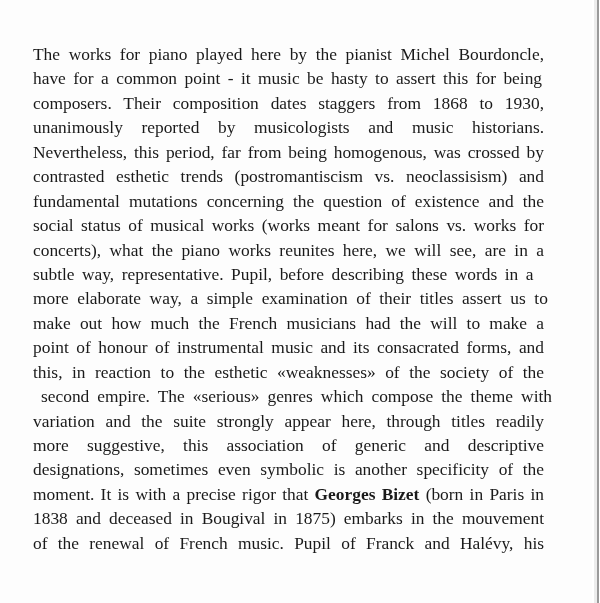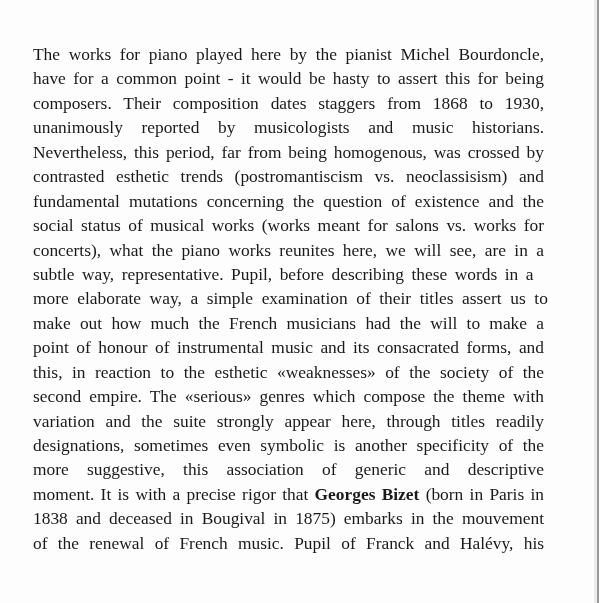--- a/index.html
+++ b/index.html
@@ -29,34 +29,34 @@
 </style>
 </head>
 <body>
 
 <div class="page">
   <div class="edge-shadow"></div>
   <div class="edge"></div>
 
   <div class="text">
     <span class="line" style="white-space: nowrap; display: block; text-align-last: auto; text-align: left; word-spacing: 4.30312px;"><span>The works for piano played here by the pianist Michel Bourdoncle,</span></span>
-    <span class="line" style="white-space: nowrap; display: block; text-align-last: auto; text-align: left; word-spacing: 3.10491px;"><span>have for a common point - it would be hasty to assert this for being</span></span>
+    <span class="line" style="white-space: nowrap; display: block; text-align-last: auto; text-align: left; word-spacing: 3.10491px;"><span>have for a common point - it music be hasty to assert this for being</span></span>
     <span class="line" style="white-space: nowrap; display: block; text-align-last: auto; text-align: left; word-spacing: 7.52344px;"><span>composers. Their composition dates staggers from 1868 to 1930,</span></span>
     <span class="line" style="white-space: nowrap; display: block; text-align-last: auto; text-align: left; word-spacing: 14.2422px;"><span>unanimously reported by musicologists and music historians.</span></span>
     <span class="line" style="white-space: nowrap; display: block; text-align-last: auto; text-align: left; word-spacing: 2.47049px;"><span>Nevertheless, this period, far from being homogenous, was crossed by</span></span>
     <span class="line" style="white-space: nowrap; display: block; text-align-last: auto; text-align: left; word-spacing: 7.16406px;"><span>contrasted esthetic trends (postromantiscism vs. neoclassisism) and</span></span>
     <span class="line" style="white-space: nowrap; display: block; text-align-last: auto; text-align: left; word-spacing: 4.71484px;"><span>fundamental mutations concerning the question of existence and the</span></span>
     <span class="line" style="white-space: nowrap; display: block; text-align-last: auto; text-align: left; word-spacing: 3.16051px;"><span>social status of musical works (works meant for salons vs. works for</span></span>
     <span class="line" style="white-space: nowrap; display: block; text-align-last: auto; text-align: left; word-spacing: 4.07161px;"><span>concerts), what the piano works reunites here, we will see, are in a</span></span>
     <span class="line" style="white-space: nowrap; display: block; text-align-last: auto; text-align: left; word-spacing: 3.14062px;"><span>subtle way, representative. Pupil, before describing these words in a</span></span>
     <span class="line" style="white-space: nowrap; display: block; text-align-last: auto; text-align: left; word-spacing: 4.23438px;"><span>more elaborate way, a simple examination of their titles assert us to</span></span>
     <span class="line" style="white-space: nowrap; display: block; text-align-last: auto; text-align: left; word-spacing: 4.91276px;"><span>make out how much the French musicians had the will to make a</span></span>
     <span class="line" style="white-space: nowrap; display: block; text-align-last: auto; text-align: left; word-spacing: 3.14062px;"><span>point of honour of instrumental music and its consacrated forms, and</span></span>
     <span class="line" style="white-space: nowrap; display: block; text-align-last: auto; text-align: left; word-spacing: 5.18466px;"><span>this, in reaction to the esthetic «weaknesses» of the society of the</span></span>
-    <span class="line" style="white-space: nowrap; display: block; text-align-last: auto; text-align: left; word-spacing: 3.68924px;"><span>second empire. The «serious» genres which compose the theme with</span></span>
+    <span class="line" style="white-space: nowrap; display: block; text-align-last: auto; text-align: left; word-spacing: 3.68924px; margin-left: 8px;"><span>second empire. The «serious» genres which compose the theme with</span></span>
     <span class="line" style="white-space: nowrap; display: block; text-align-last: auto; text-align: left; word-spacing: 6.33854px;"><span>variation and the suite strongly appear here, through titles readily</span></span>
+    <span class="line" style="white-space: nowrap; display: block; text-align-last: auto; text-align: left; word-spacing: 13.942px;"><span>more suggestive, this association of generic and descriptive</span></span>
     <span class="line" style="white-space: nowrap; display: block; text-align-last: auto; text-align: left; word-spacing: 5.25391px;"><span>designations, sometimes even symbolic is another specificity of the</span></span>
-    <span class="line" style="white-space: nowrap; display: block; text-align-last: auto; text-align: left; word-spacing: 13.942px;"><span>more suggestive, this association of generic and descriptive</span></span>
     <span class="line" style="white-space: nowrap; display: block; text-align-last: auto; text-align: left; word-spacing: 1.93149px;"><span><span>moment. It is with a precise rigor that</span> <b>Georges Bizet</b> <span>(born in Paris in</span></span></span>
     <span class="line" style="white-space: nowrap; display: block; text-align-last: auto; text-align: left; word-spacing: 3.76875px;"><span>1838 and deceased in Bougival in 1875) embarks in the mouvement</span></span>
     <span class="line" style="white-space: nowrap; display: block; text-align-last: auto; text-align: left; word-spacing: 5.9446px;"><span>of the renewal of French music. Pupil of Franck and Halévy, his</span></span>
   </div>
 </div>
 
 </body></html>

